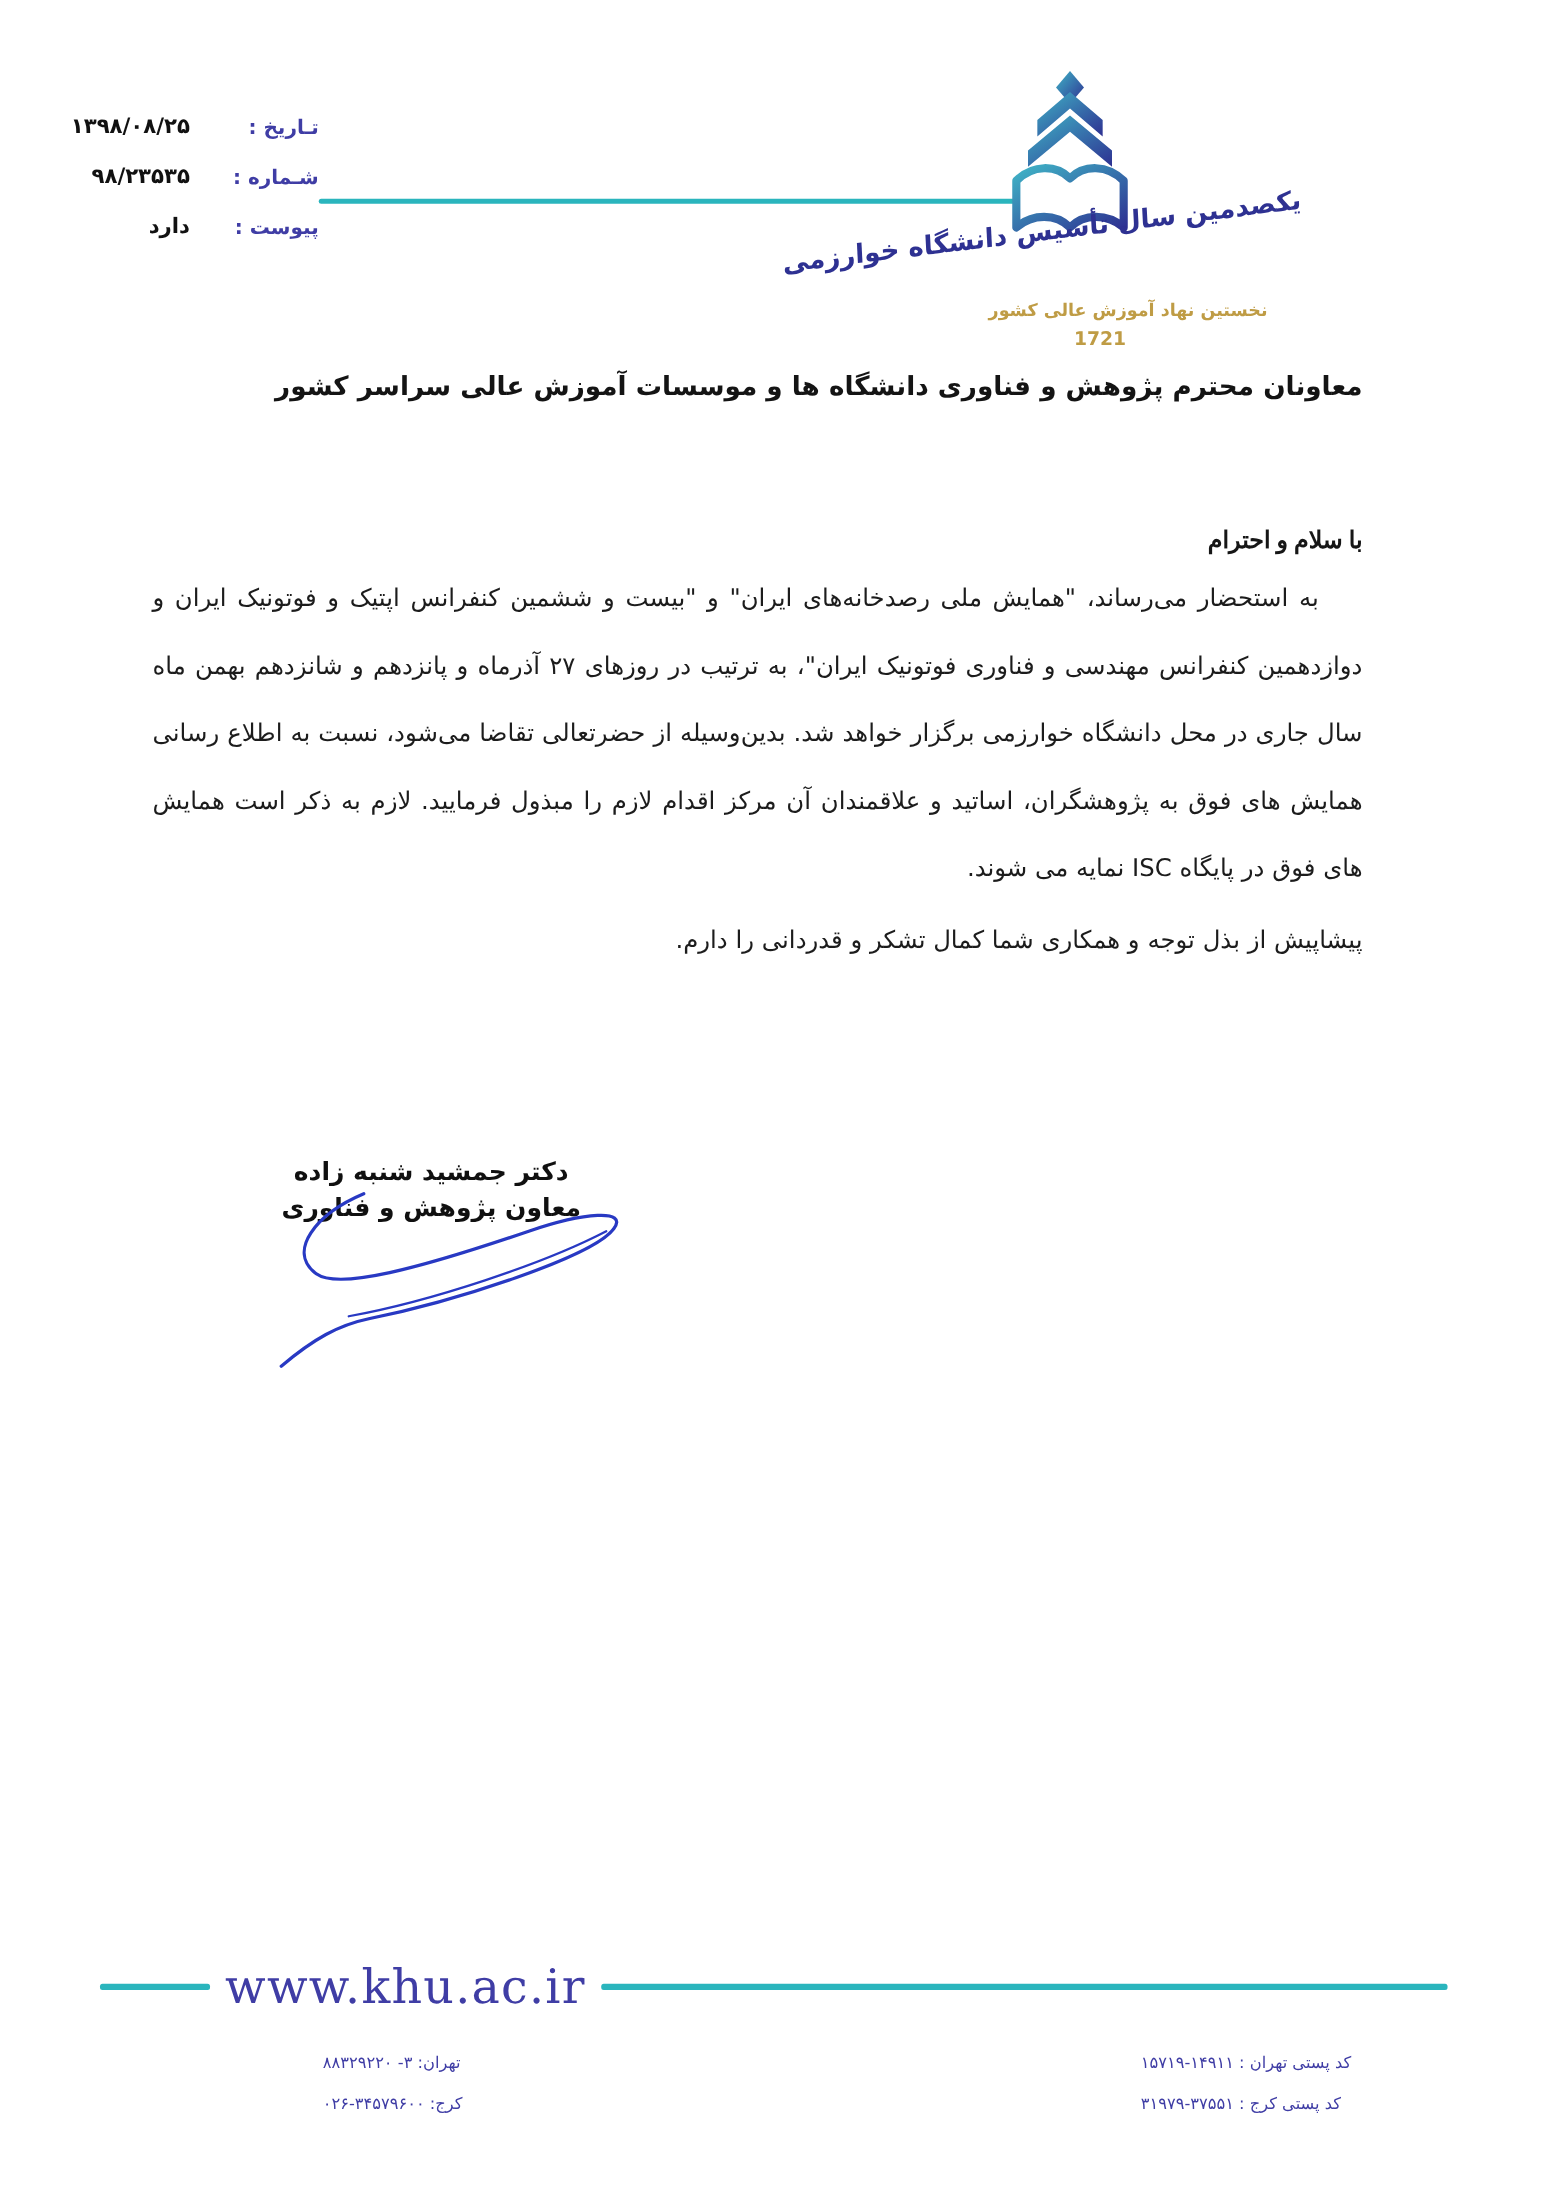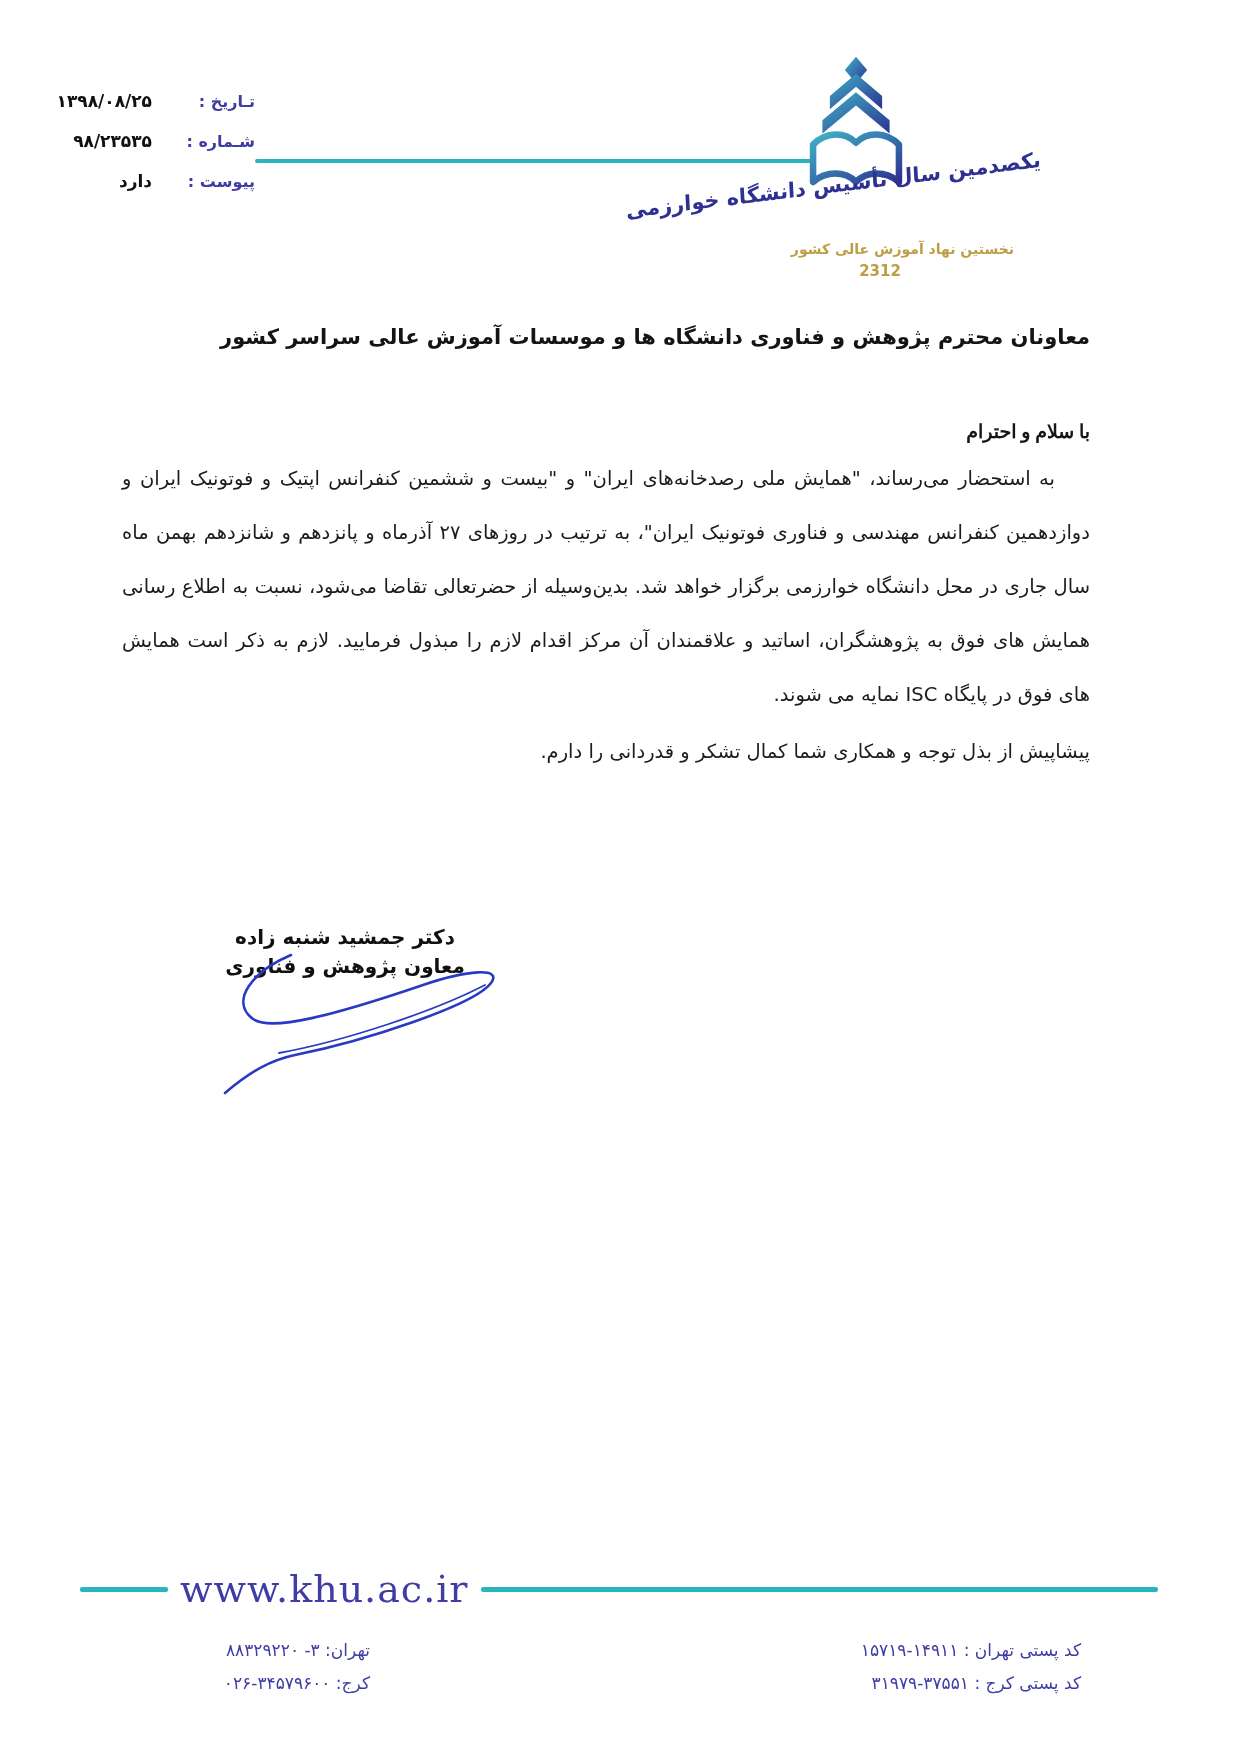--- a/index.html
+++ b/index.html
@@ -24,21 +24,21 @@
   .callig { position:absolute; left:712px; top:168px; width:330px; text-align:center;
             font-size:21px; font-weight:bold; color:var(--blue,#2e3192);
             white-space:nowrap; transform:rotate(-7deg) skewX(-4deg); direction:rtl; }
   .logo-sub  { position:absolute; left:760px; top:241px; width:254px; 
                font-size:14px; font-weight:bold; color:var(--gold,#bf9c45); direction:rtl; white-space:nowrap; }
   .logo-year { position:absolute; left:835px; top:262px; width:90px; text-align:center;
                font-size:15px; font-weight:bold; color:var(--gold,#bf9c45); }
 
   
   .title { position:absolute; top:297px; right:150px; left:130px; direction:rtl;
-           text-align:right; font-size:21px; font-weight:bold; color:#141414; white-space:nowrap;margin-top:28px; }
+           text-align:right; font-size:21px; font-weight:bold; color:#141414; white-space:nowrap; }
   .salutation { position:absolute; top:420px; right:150px; direction:rtl;
                 font-size:19px; font-weight:bold; color:#161616;font-family:Liberation Serif, serif; }
   .body1 { position:absolute; top:452px; right:150px; left:122px; margin:0; direction:rtl;
            text-align:justify; font-size:19.5px; line-height:54px; color:#1c1c1c;
            text-indent:35px; }
   .body2 { position:absolute; top:740px; right:150px; margin:0; direction:rtl;
            font-size:19.5px; color:#1c1c1c; }
 
   
   .sig-block { position:absolute; left:185px; top:925px; width:320px; text-align:center; direction:rtl; }
@@ -49,21 +49,21 @@
   
   .foot-line { position:absolute; left:80px; top:1572px; width:1078px; height:34px;
                display:flex; align-items:center; }
   .seg  { height:5px; background:var(--teal,#2ab5bd); border-radius:2px; }
   .seg1 { width:88px; }
   .seg2 { flex:1; }
   .site { font-family:"DejaVu Serif", serif; font-weight:normal; font-size:38px;
           color:var(--purple,#37349b); padding:0 12px; letter-spacing:1px; white-space:nowrap; }
 
   .fc { position:absolute; top:1634px; direction:rtl; color:var(--purple,#3f3da5);
-        font-size:17px; line-height:33px; text-align:right; white-space:nowrap; }
+        font-size:13px; line-height:33px; text-align:left; white-space:nowrap; }
   .fc-postal { right:159px; }
   .fc-addr   { right:452px; }
   .fc-phone  { right:870px; }
 </style>
 </head>
 <body>
 
 <div class="page">
 
   <div class="hdr-fields">
@@ -92,21 +92,21 @@
         </linearGradient>
       </defs>
       <path d="M60 2 L72 16 L60 30 L48 16 Z" fill="url(#emblemGrad)"></path>
       <path d="M32 44 L60 20 L88 44 L88 58 L60 34 L32 58 Z" fill="url(#emblemGrad)"></path>
       <path d="M24 70 L60 40 L96 70 L96 84 L60 54 L24 84 Z" fill="url(#emblemGrad)"></path>
       <path d="M14 96 C28 82 48 82 60 94 C72 82 92 82 106 96 L106 136 C92 124 72 124 60 136 C48 124 28 124 14 136 Z" fill="#ffffff" stroke="url(#emblemGrad)" stroke-width="7" stroke-linejoin="round"></path>
       <path d="M60 94 V136" stroke="url(#emblemGrad)" stroke-width="5"></path>
     </svg>
     <div class="callig">یکصدمین سال تأسیس دانشگاه خوارزمی</div>
     <div class="logo-sub">نخستین نهاد آموزش عالی کشور</div>
-    <div class="logo-year">2312</div>
+    <div class="logo-year">1721</div>
   </div>
 
   <div class="title">معاونان محترم پژوهش و فناوری دانشگاه ها و موسسات آموزش عالی سراسر کشور</div>
   <div class="salutation">با سلام و احترام</div>
   <p class="body1">به استحضار می‌رساند، "همایش ملی رصدخانه‌های ایران" و "بیست و ششمین کنفرانس اپتیک و فوتونیک ایران و دوازدهمین کنفرانس مهندسی و فناوری فوتونیک ایران"، به ترتیب در روزهای ۲۷ آذرماه و پانزدهم و شانزدهم بهمن ماه سال جاری در محل دانشگاه خوارزمی برگزار خواهد شد. بدین‌وسیله از حضرتعالی تقاضا می‌شود، نسبت به اطلاع رسانی همایش های فوق به پژوهشگران، اساتید و علاقمندان آن مرکز اقدام لازم را مبذول فرمایید. لازم به ذکر است همایش های فوق در پایگاه ISC نمایه می شوند.</p>
   <p class="body2">پیشاپیش از بذل توجه و همکاری شما کمال تشکر و قدردانی را دارم.</p>
 
   <div class="sig-block">
     <div class="sig-name">دکتر جمشید شنبه زاده</div>
     <div class="sig-title">معاون پژوهش و فناوری</div>

